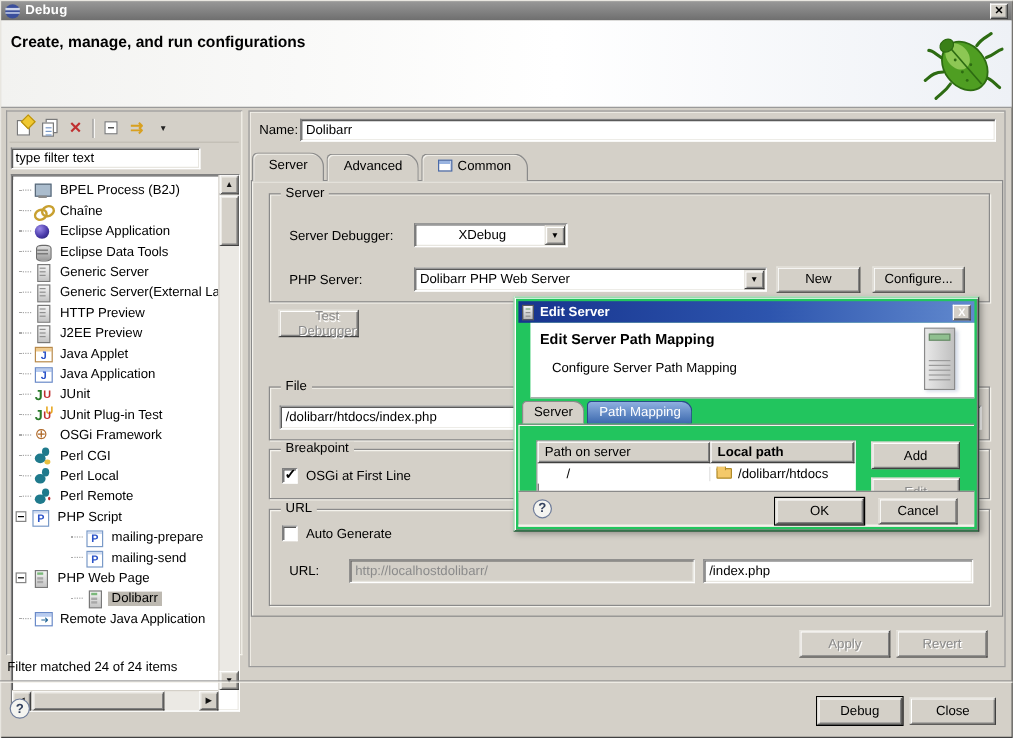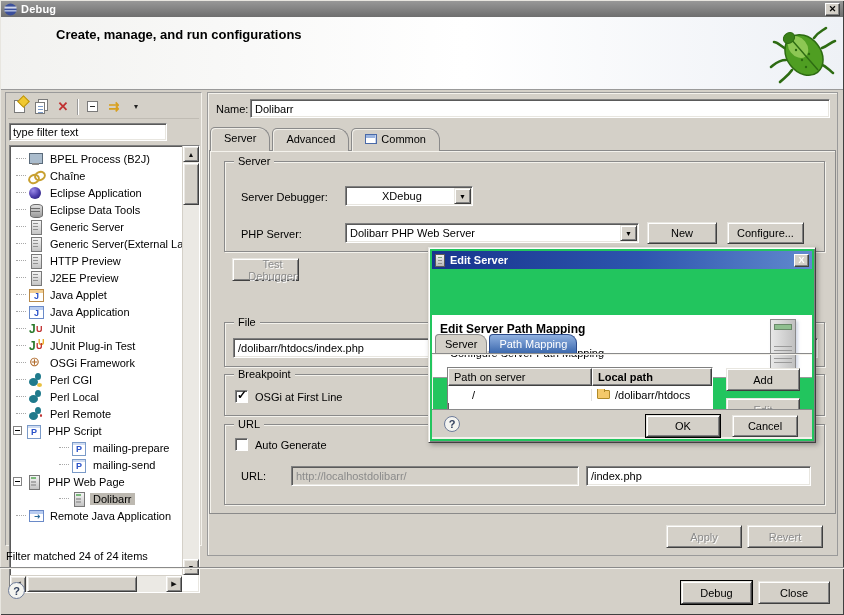--- a/index.html
+++ b/index.html
@@ -35,21 +35,21 @@
   .titlebar { position:absolute; left:1px; top:1px; width:842px; height:16px;
               background:linear-gradient(180deg,#989898,#6e6e6e); display:flex; align-items:center; padding:0 3px; }
   .titlebar .tbtitle { color:#fff; font-weight:bold; margin-left:4px; letter-spacing:.2px; }
   .winbtn { width:15px; height:13px; background:#d4d0c8; border:1px solid; border-color:#fff #404040 #404040 #fff;
             box-shadow: inset -1px -1px 0 #808080; font-size:9px; font-weight:bold; line-height:11px; text-align:center; }
   .titlebar .winbtn { margin-left:auto; }
 
   
   .banner { position:absolute; left:1px; top:17px; width:842px; height:73px;
             background:linear-gradient(90deg,#f2f2f0 0%,#ffffff 55%,#eef1f6 100%); border-bottom:1px solid #9a9a9a; }
-  .banner .h1 { position:absolute; left:8px; top:10px; font-size:13px; font-weight:bold;margin-left:47px; }
+  .banner .h1 { position:absolute; left:8px; top:10px; font-size:13px; font-weight:bold; }
   .bug { position:absolute; left:765px; top:3px; }
 
   
   .panel-left { position:absolute; left:5px; top:92px; width:197px; height:454px; background:#d4d0c8;
                 border:1px solid; border-color:#9a9a9a #f4f2ec #f4f2ec #9a9a9a; }
   .tbar { position:absolute; left:2px; top:2px; right:2px; height:24px; display:flex; align-items:center; border-bottom:1px solid #c0bcb4; }
   .tbi { width:22px; height:20px; position:relative; display:flex; align-items:center; justify-content:center; }
   .tbsep { width:1px; height:16px; background:#9a9a9a; box-shadow:1px 0 0 #fff; margin:0 3px; }
   .i-newpage { width:11px; height:13px; background:#fff; border:1px solid #7a7a7a; position:relative; }
   .i-newpage::after { content:""; position:absolute; right:-4px; top:-4px; width:7px; height:7px; background:#f0c830; border:1px solid #b89010; transform:rotate(45deg); }
@@ -152,21 +152,21 @@
 
   
   .dialog { position:absolute; left:428px; top:247px; width:388px; height:196px; background:#22c55e; z-index:20;
             border:1px solid; border-color:#e8e6e0 #404040 #404040 #e8e6e0;
             box-shadow: inset 1px 1px 0 #fff, inset -1px -1px 0 #808080, 2px 2px 5px rgba(0,0,0,.3); }
   .dlg-title { position:absolute; left:3px; top:3px; right:3px; height:18px; color:#fff; font-weight:bold;
                background:linear-gradient(90deg,#17348e 0%, #2d55ae 55%, #6189ce 100%); display:flex; align-items:center; padding:0 3px; }
   .mini-server { width:10px; height:13px; background:linear-gradient(180deg,#f4f4f4,#b8b8b8); border:1px solid #5a5a5a; position:relative; margin-right:5px; }
   .mini-server::after { content:""; position:absolute; left:2px; top:2px; width:4px; height:1px; background:#7aa87a; box-shadow:0 3px 0 #909090, 0 6px 0 #909090; }
   .dlg-title .winbtn { margin-left:auto; }
-  .dlg-header { position:absolute; left:3px; top:21px; right:3px; height:63px; background:#fff; border-bottom:1px solid #9a9a9a;margin-top:46px; }
+  .dlg-header { position:absolute; left:13px; top:21px; right:3px; height:63px; background:#fff; border-bottom:1px solid #9a9a9a; }
   .dlg-h1 { position:absolute; left:8px; top:7px; font-size:12px; font-weight:bold; }
   .dlg-h2 { position:absolute; left:18px; top:32px; }
   .tower { position:absolute; right:16px; top:4px; width:26px; height:52px; background:linear-gradient(90deg,#e8e8e8,#c0c0c0); border:1px solid #8a8a8a; box-shadow:2px 2px 3px rgba(120,140,180,.35); }
   .tower::before { content:""; position:absolute; left:3px; top:4px; right:3px; height:4px; background:#8fbf8f; border:1px solid #6a8a6a; }
   .tower::after { content:""; position:absolute; left:3px; right:3px; top:26px; height:1px; background:#9a9a9a; box-shadow:0 4px 0 #9a9a9a, 0 8px 0 #9a9a9a, 0 12px 0 #9a9a9a, 0 16px 0 #9a9a9a; }
   .dlg-tabs { position:absolute; left:3px; top:86px; height:19px; display:flex; padding-left:3px; z-index:2; }
   .dtab { height:19px; padding:3px 9px 0; border:1px solid #8a8a8a; border-bottom:none; border-radius:4px 9px 0 0; margin-right:2px; background:#d4d0c8; }
   .dtab.active { background:linear-gradient(180deg,#8fb0e0,#3c69ae); color:#fff; border-color:#2a4a8a; }
   .dlg-body { position:absolute; left:3px; top:105px; right:3px; height:58px; border-top:1px solid #8a8a8a; box-shadow: inset 1px 1px 0 #f4f2ec; overflow:hidden; }
   .ptable { position:absolute; left:15px; top:13px; width:266px; height:70px; background:#fff; border:1px solid; border-color:#808080 #fff #fff #808080; box-shadow: inset 1px 1px 0 #5a5a5a; }

